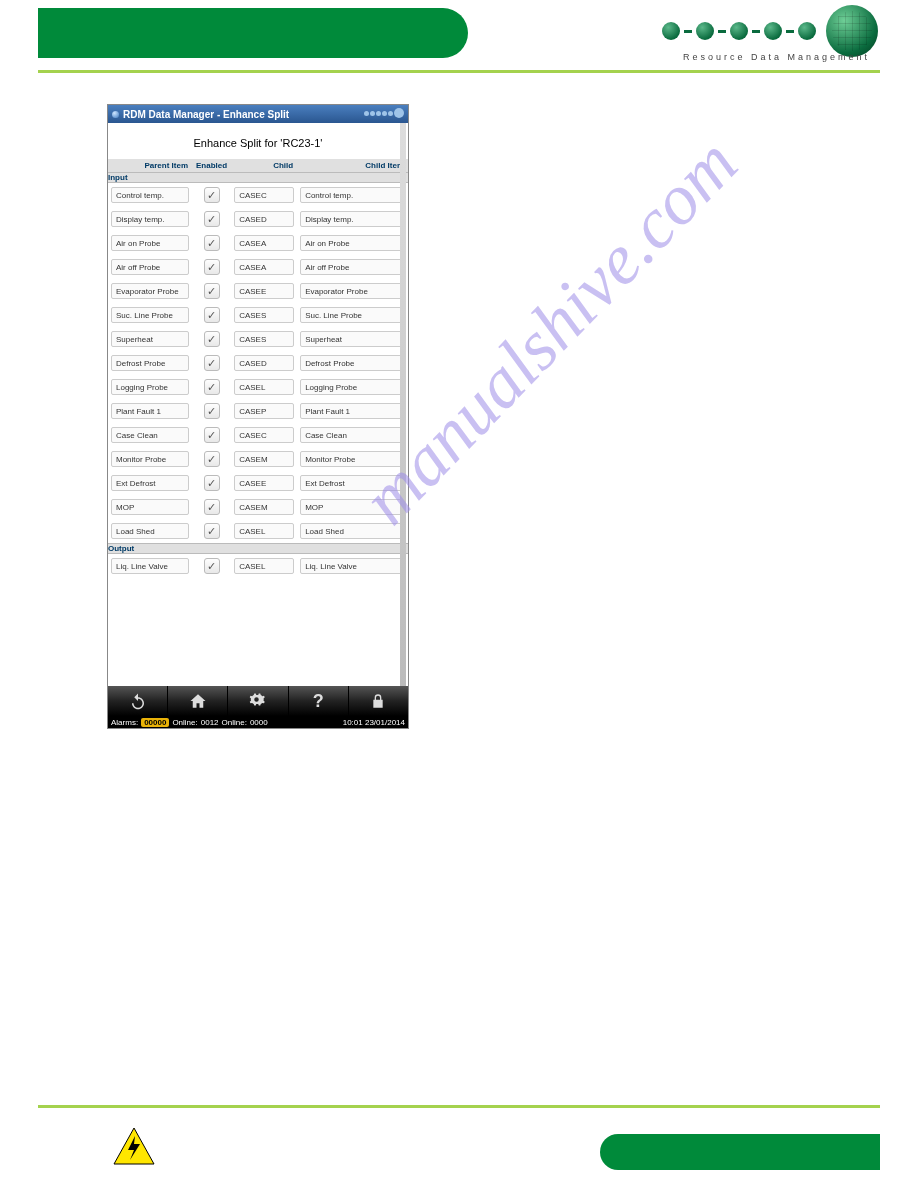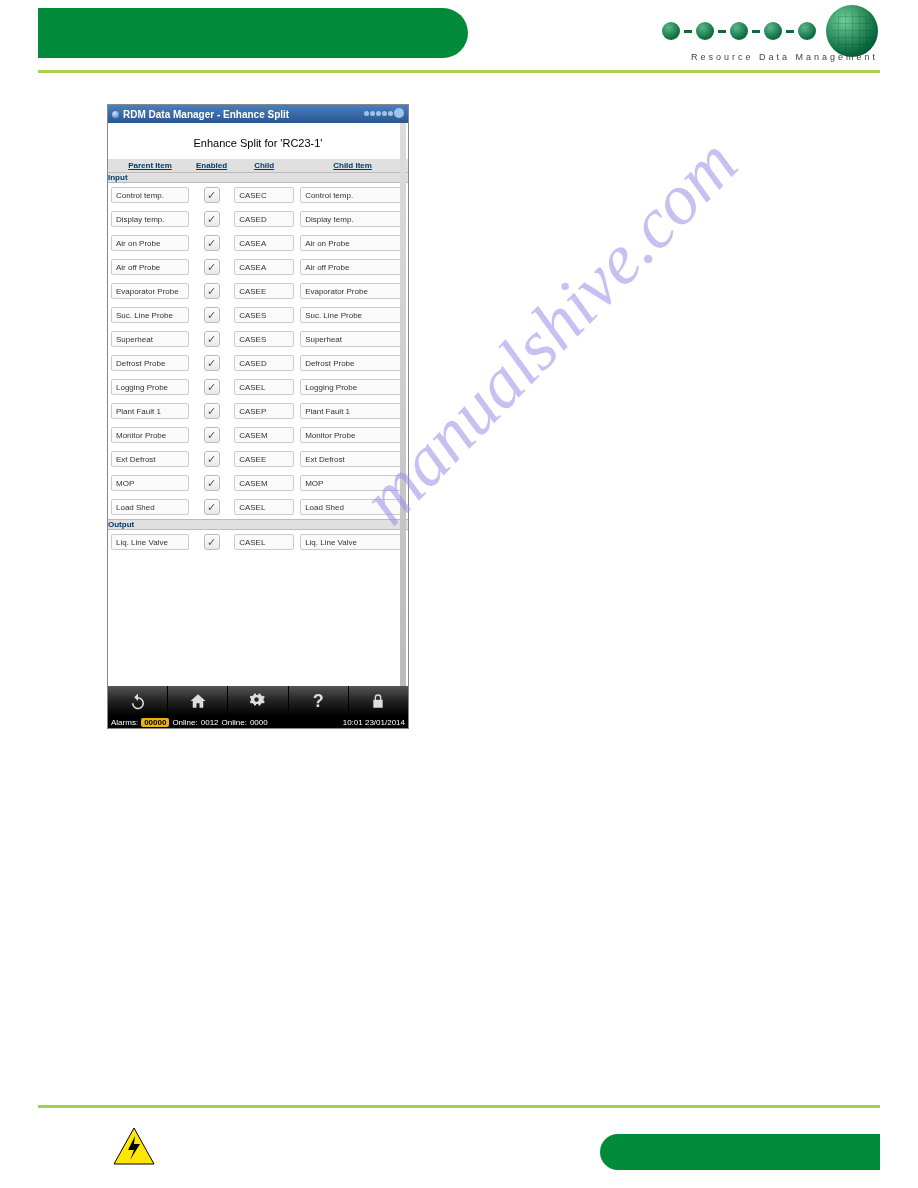--- a/index.html
+++ b/index.html
@@ -50,21 +50,21 @@
     margin-left: 4px;
   }
   .globe::after {
     content:""; position:absolute; inset:6px; border-radius:50%;
     background:
       repeating-linear-gradient(0deg, transparent 0 6px, rgba(0,0,0,.12) 6px 7px),
       repeating-linear-gradient(90deg, transparent 0 6px, rgba(0,0,0,.12) 6px 7px);
   }
   .brand-text {
     position: absolute;
-    right: 40px; top: 52px;
+    right: 48px; top: 52px;
     font-size: 9px; letter-spacing: 3px; color: #444;
   }
   .green-divider {
     position: absolute; left: 38px; right: 38px; top: 70px; height: 3px;
     background: #a4d24e;
   }
 
   
   .app {
     position: absolute;
@@ -103,22 +103,22 @@
     color: #000; padding: 14px 0 10px 0;
   }
   .table-wrap {
     flex:1; overflow: hidden;
   }
   table.split {
     width: 100%; border-collapse: collapse;
     font-size: 8px;
   }
   table.split th {
-    background: #e0e0e0; text-align:center; font-weight: bold;
-    padding: 2px 4px; color:#003a66; border-bottom:1px solid #bbb;text-decoration:underline;
+    background: #e0e0e0; text-align:right; font-weight: bold;
+    padding: 2px 4px; color:#003a66; border-bottom:1px solid #bbb;
   }
   table.split td {
     padding: 0; vertical-align: middle;
   }
   .section-row td {
     background:#e0e0e0; font-weight:bold; color:#003a66;
     padding:2px 4px; border-top:1px solid #bbb; border-bottom:1px solid #bbb;
   }
   .col-parent { width: 84px; }
   .col-enabled{ width: 28px; }
@@ -378,20 +378,34 @@
               </td>
     <td>
                 <span class="fld">CASEP</span>
               </td>
     <td>
                 <span class="fld">Plant Fault 1</span>
               </td>
   </tr>
             <tr>
     <td>
+                <span class="fld">Case Clean</span>
+              </td>
+    <td>
+                <span class="chk"></span>
+              </td>
+    <td>
+                <span class="fld">CASEC</span>
+              </td>
+    <td>
+                <span class="fld">Case Clean</span>
+              </td>
+  </tr>
+            <tr>
+    <td>
                 <span class="fld">Monitor Probe</span>
               </td>
     <td>
                 <span class="chk"></span>
               </td>
     <td>
                 <span class="fld">CASEM</span>
               </td>
     <td>
                 <span class="fld">Monitor Probe</span>

